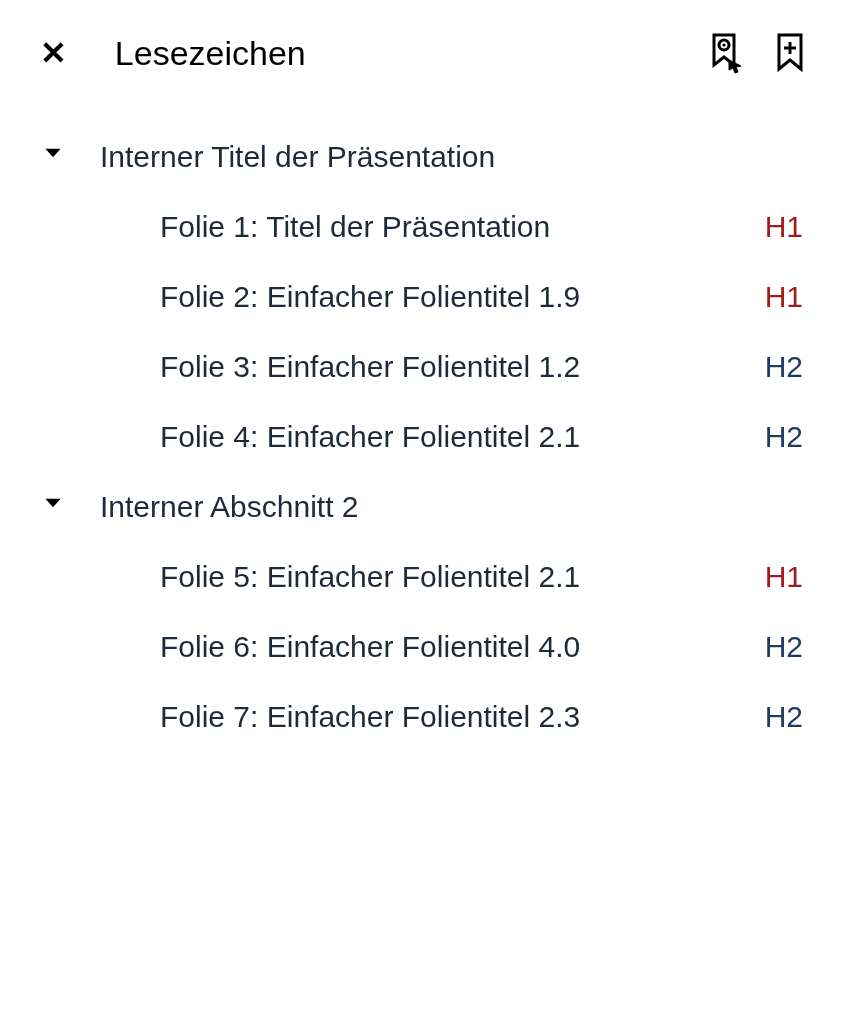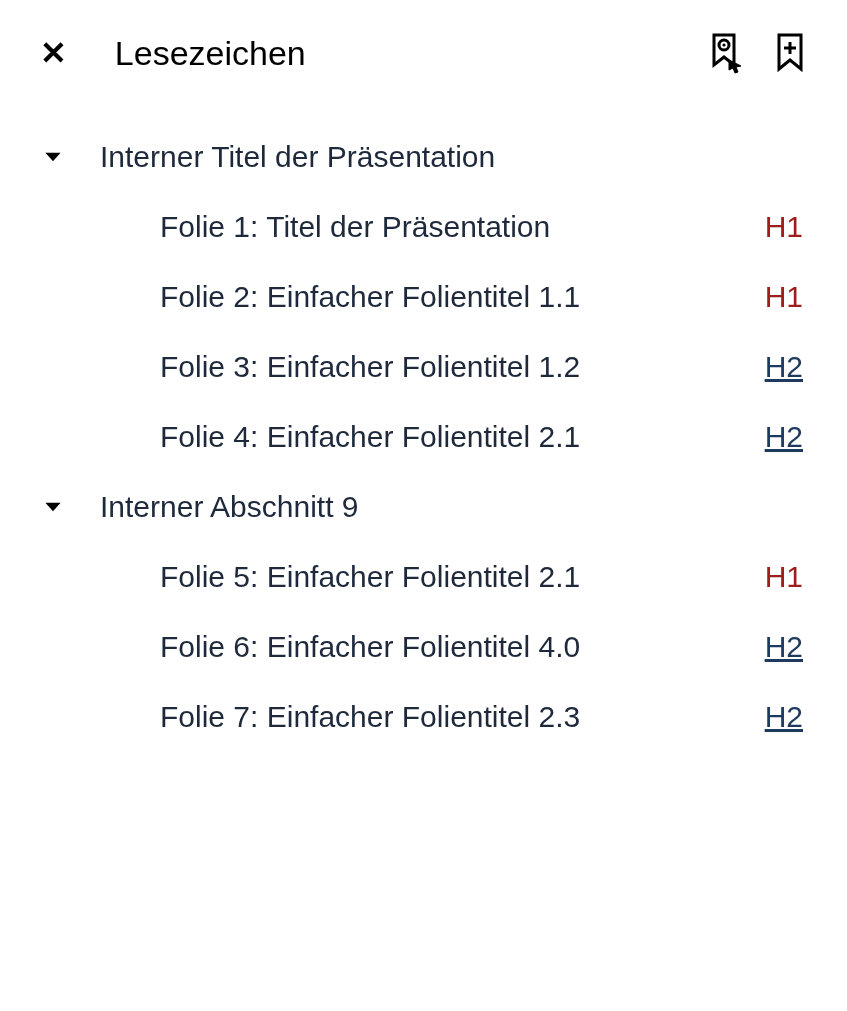--- a/index.html
+++ b/index.html
@@ -40,21 +40,21 @@
       display: inline-flex;
       align-items: center;
       justify-content: center;
     }
     .header-icons svg { display: block; }
     .tree-section {
       margin-bottom: 0px;
     }
     .section-row {
       display: flex;
-      align-items: center;
+      align-items: flex-start;
       padding: 18px 0;
       cursor: pointer;
     }
     .chevron {
       width: 60px;
       display: inline-flex;
       justify-content: flex-start;
       padding-left: 0px;
     }
     .chevron svg { display: block; }
@@ -74,21 +74,21 @@
       color: #1e293b;
       flex: 1;
     }
     .level-badge {
       font-size: 30px;
       font-weight: 400;
       margin-left: 27px;
       padding-right: 4px;
     }
     .level-h1 { color: #a01c1c; }
-    .level-h2 { color: #1e3a5f; text-decoration: underline; }
+    .level-h2 { color: #1e3a5f; }
   </style>
 </head>
 <body>
 
 <div class="header">
   <span class="close-btn">✕</span>
   <span class="header-title">Lesezeichen</span>
   <div class="header-icons">
     <span class="icon-btn">
       <svg width="38" height="42" viewBox="0 0 38 42" fill="none" stroke="#000" stroke-width="3">
@@ -118,40 +118,40 @@
         </span>
         <span class="section-label">Interner Titel der Präsentation</span>
       </div>
       <div class="item-row">
         <span class="item-label">Folie 1: Titel der Präsentation</span>
         <span class="level-badge level-h1">H1</span>
       </div>
     </div>
     <div class="tree-section">
       <div class="item-row">
-        <span class="item-label">Folie 2: Einfacher Folientitel 1.1</span>
+        <span class="item-label">Folie 2: Einfacher Folientitel 1.9</span>
         <span class="level-badge level-h1">H1</span>
       </div>
       <div class="item-row">
         <span class="item-label">Folie 3: Einfacher Folientitel 1.2</span>
         <span class="level-badge level-h2">H2</span>
       </div>
       <div class="item-row">
         <span class="item-label">Folie 4: Einfacher Folientitel 2.1</span>
         <span class="level-badge level-h2">H2</span>
       </div>
     </div>
     <div class="tree-section">
       <div class="section-row">
         <span class="chevron">
           <svg width="26" height="26" viewBox="0 0 24 24">
             <path d="M5 8 L12 16 L19 8 Z" fill="#000"></path>
           </svg>
         </span>
-        <span class="section-label">Interner Abschnitt 9</span>
+        <span class="section-label">Interner Abschnitt 2</span>
       </div>
       <div class="item-row">
         <span class="item-label">Folie 5: Einfacher Folientitel 2.1</span>
         <span class="level-badge level-h1">H1</span>
       </div>
       <div class="item-row">
         <span class="item-label">Folie 6: Einfacher Folientitel 4.0</span>
         <span class="level-badge level-h2">H2</span>
       </div>
       <div class="item-row">

